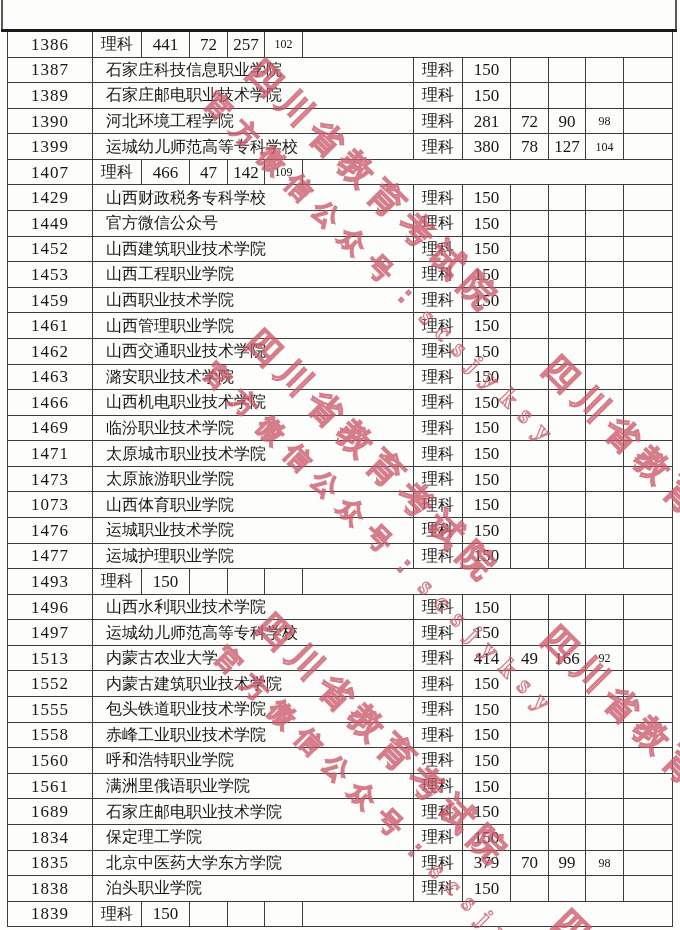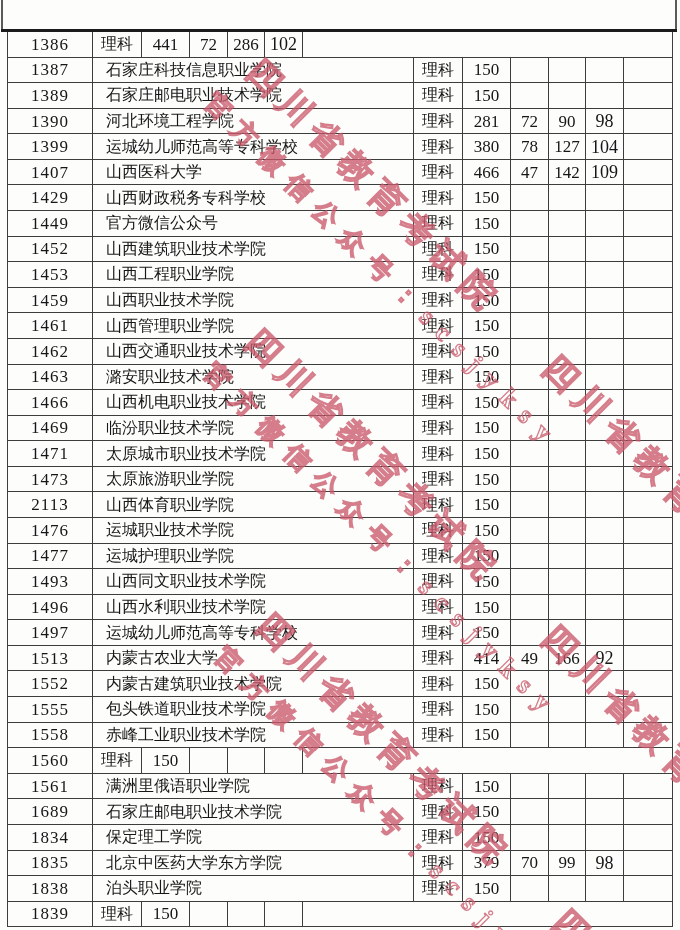--- a/index.html
+++ b/index.html
@@ -31,21 +31,21 @@
     box-sizing:border-box;border-right:1px solid #3d3d3d;
     display:flex;align-items:center;justify-content:center;
     color:#161616;font-size:16px;line-height:1;white-space:nowrap;overflow:hidden;
   }
   .c0{width:85px;font-size:17px;letter-spacing:1px;}
   .c1{width:321px;justify-content:flex-start;padding-left:13px;}
   .c2{width:49px;}
   .c3{width:48px;font-size:17px;}
   .c4{width:38px;font-size:17px;}
   .c5{width:37px;font-size:17px;}
-  .c6{width:38px;font-size:18px;}
+  .c6{width:38px;font-size:12px;}
   .c7{flex:1;border-right:none;}
 
   
   .wm-layer{position:absolute;left:0;top:0;width:680px;height:930px;overflow:hidden;pointer-events:none;}
   .wm{
     position:absolute;transform:rotate(45deg);transform-origin:0 0;
     white-space:nowrap;color:transparent;
     -webkit-text-stroke:1.3px rgba(201,89,106,0.78);
   }
   .wm-big{font-size:34px;line-height:44px;letter-spacing:9px;font-weight:bold;}
@@ -63,21 +63,21 @@
   <div class="page-line left"></div>
   <div class="page-line right"></div>
   <div class="top-rule"></div>
 
   <div class="tbl">
       <div class="row">
         <div class="cell c0">1386</div>
         <div class="cell c2">理科</div>
         <div class="cell c3">441</div>
         <div class="cell c4">72</div>
-        <div class="cell c5">286</div>
+        <div class="cell c5">257</div>
         <div class="cell c6">102</div>
         <div class="cell c7"></div>
       </div>
       <div class="row">
         <div class="cell c0">1387</div>
         <div class="cell c1">石家庄科技信息职业学院</div>
         <div class="cell c2">理科</div>
         <div class="cell c3">150</div>
         <div class="cell c4"></div>
         <div class="cell c5"></div>
@@ -109,21 +109,20 @@
         <div class="cell c1">运城幼儿师范高等专科学校</div>
         <div class="cell c2">理科</div>
         <div class="cell c3">380</div>
         <div class="cell c4">78</div>
         <div class="cell c5">127</div>
         <div class="cell c6">104</div>
         <div class="cell c7"></div>
       </div>
       <div class="row">
         <div class="cell c0">1407</div>
-        <div class="cell c1">山西医科大学</div>
         <div class="cell c2">理科</div>
         <div class="cell c3">466</div>
         <div class="cell c4">47</div>
         <div class="cell c5">142</div>
         <div class="cell c6">109</div>
         <div class="cell c7"></div>
       </div>
       <div class="row">
         <div class="cell c0">1429</div>
         <div class="cell c1">山西财政税务专科学校</div>
@@ -238,21 +237,21 @@
         <div class="cell c0">1473</div>
         <div class="cell c1">太原旅游职业学院</div>
         <div class="cell c2">理科</div>
         <div class="cell c3">150</div>
         <div class="cell c4"></div>
         <div class="cell c5"></div>
         <div class="cell c6"></div>
         <div class="cell c7"></div>
       </div>
       <div class="row">
-        <div class="cell c0">2113</div>
+        <div class="cell c0">1073</div>
         <div class="cell c1">山西体育职业学院</div>
         <div class="cell c2">理科</div>
         <div class="cell c3">150</div>
         <div class="cell c4"></div>
         <div class="cell c5"></div>
         <div class="cell c6"></div>
         <div class="cell c7"></div>
       </div>
       <div class="row">
         <div class="cell c0">1476</div>
@@ -269,21 +268,20 @@
         <div class="cell c1">运城护理职业学院</div>
         <div class="cell c2">理科</div>
         <div class="cell c3">150</div>
         <div class="cell c4"></div>
         <div class="cell c5"></div>
         <div class="cell c6"></div>
         <div class="cell c7"></div>
       </div>
       <div class="row">
         <div class="cell c0">1493</div>
-        <div class="cell c1">山西同文职业技术学院</div>
         <div class="cell c2">理科</div>
         <div class="cell c3">150</div>
         <div class="cell c4"></div>
         <div class="cell c5"></div>
         <div class="cell c6"></div>
         <div class="cell c7"></div>
       </div>
       <div class="row">
         <div class="cell c0">1496</div>
         <div class="cell c1">山西水利职业技术学院</div>
@@ -339,20 +337,21 @@
         <div class="cell c1">赤峰工业职业技术学院</div>
         <div class="cell c2">理科</div>
         <div class="cell c3">150</div>
         <div class="cell c4"></div>
         <div class="cell c5"></div>
         <div class="cell c6"></div>
         <div class="cell c7"></div>
       </div>
       <div class="row">
         <div class="cell c0">1560</div>
+        <div class="cell c1">呼和浩特职业学院</div>
         <div class="cell c2">理科</div>
         <div class="cell c3">150</div>
         <div class="cell c4"></div>
         <div class="cell c5"></div>
         <div class="cell c6"></div>
         <div class="cell c7"></div>
       </div>
       <div class="row">
         <div class="cell c0">1561</div>
         <div class="cell c1">满洲里俄语职业学院</div>

